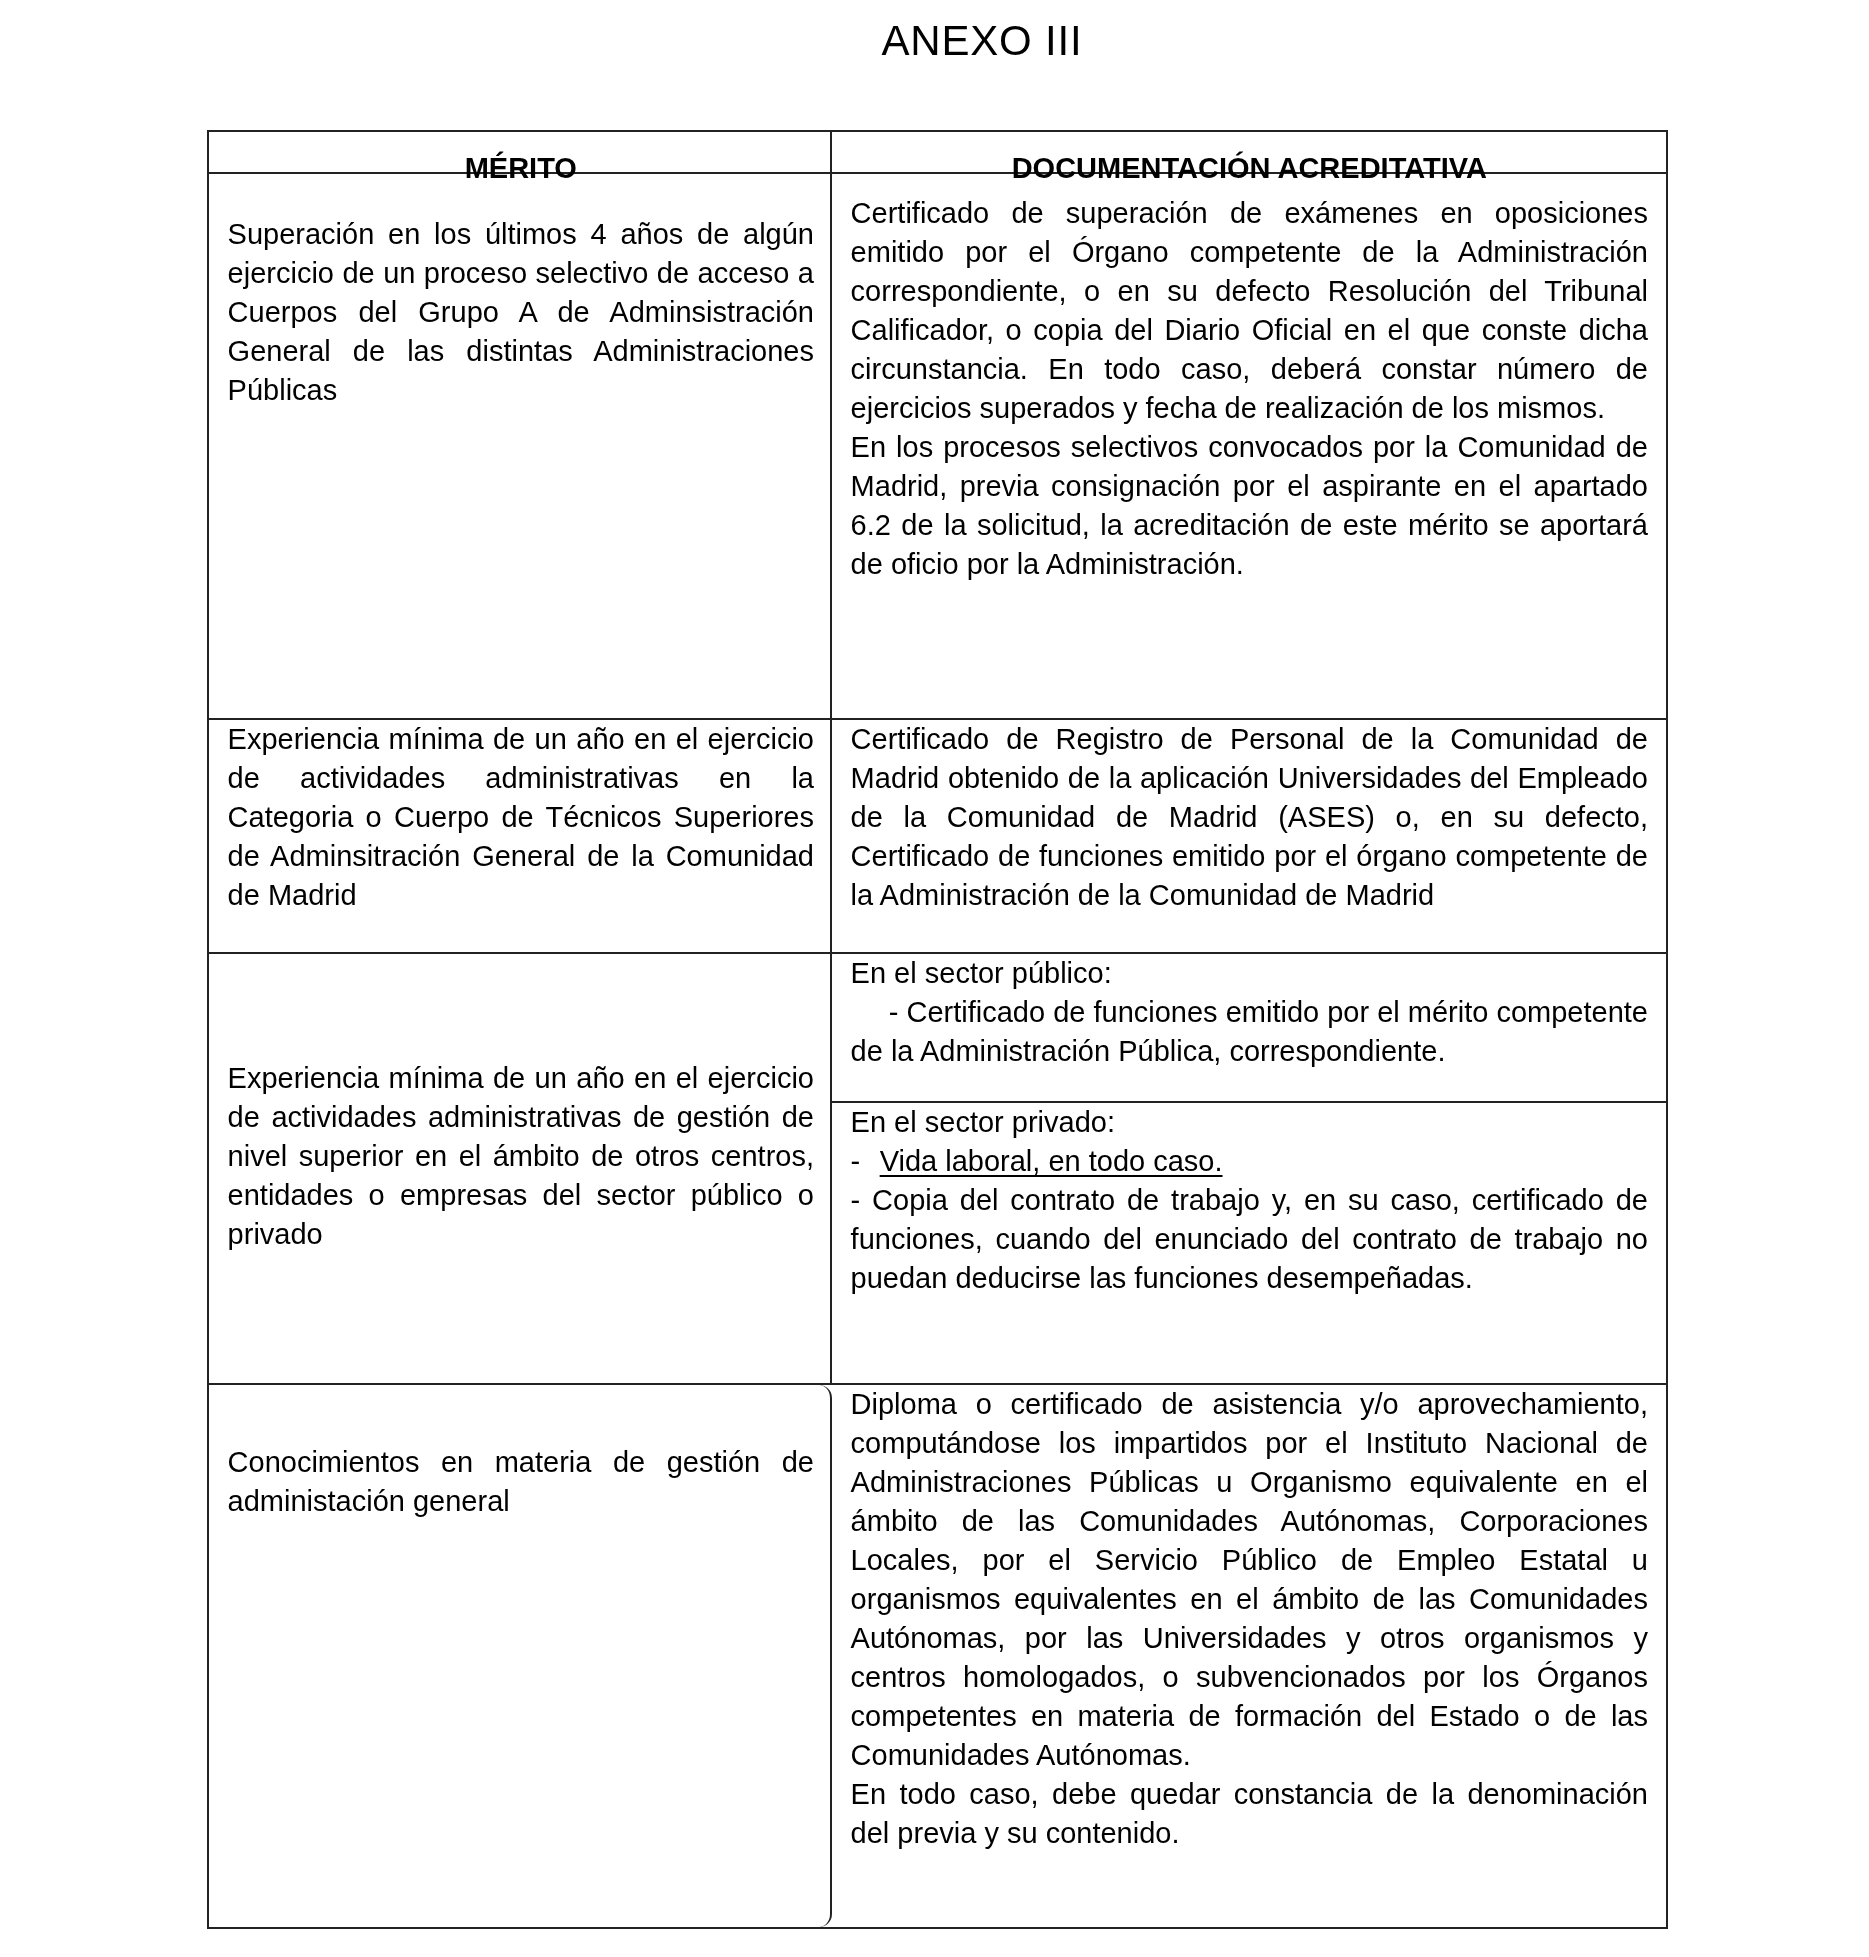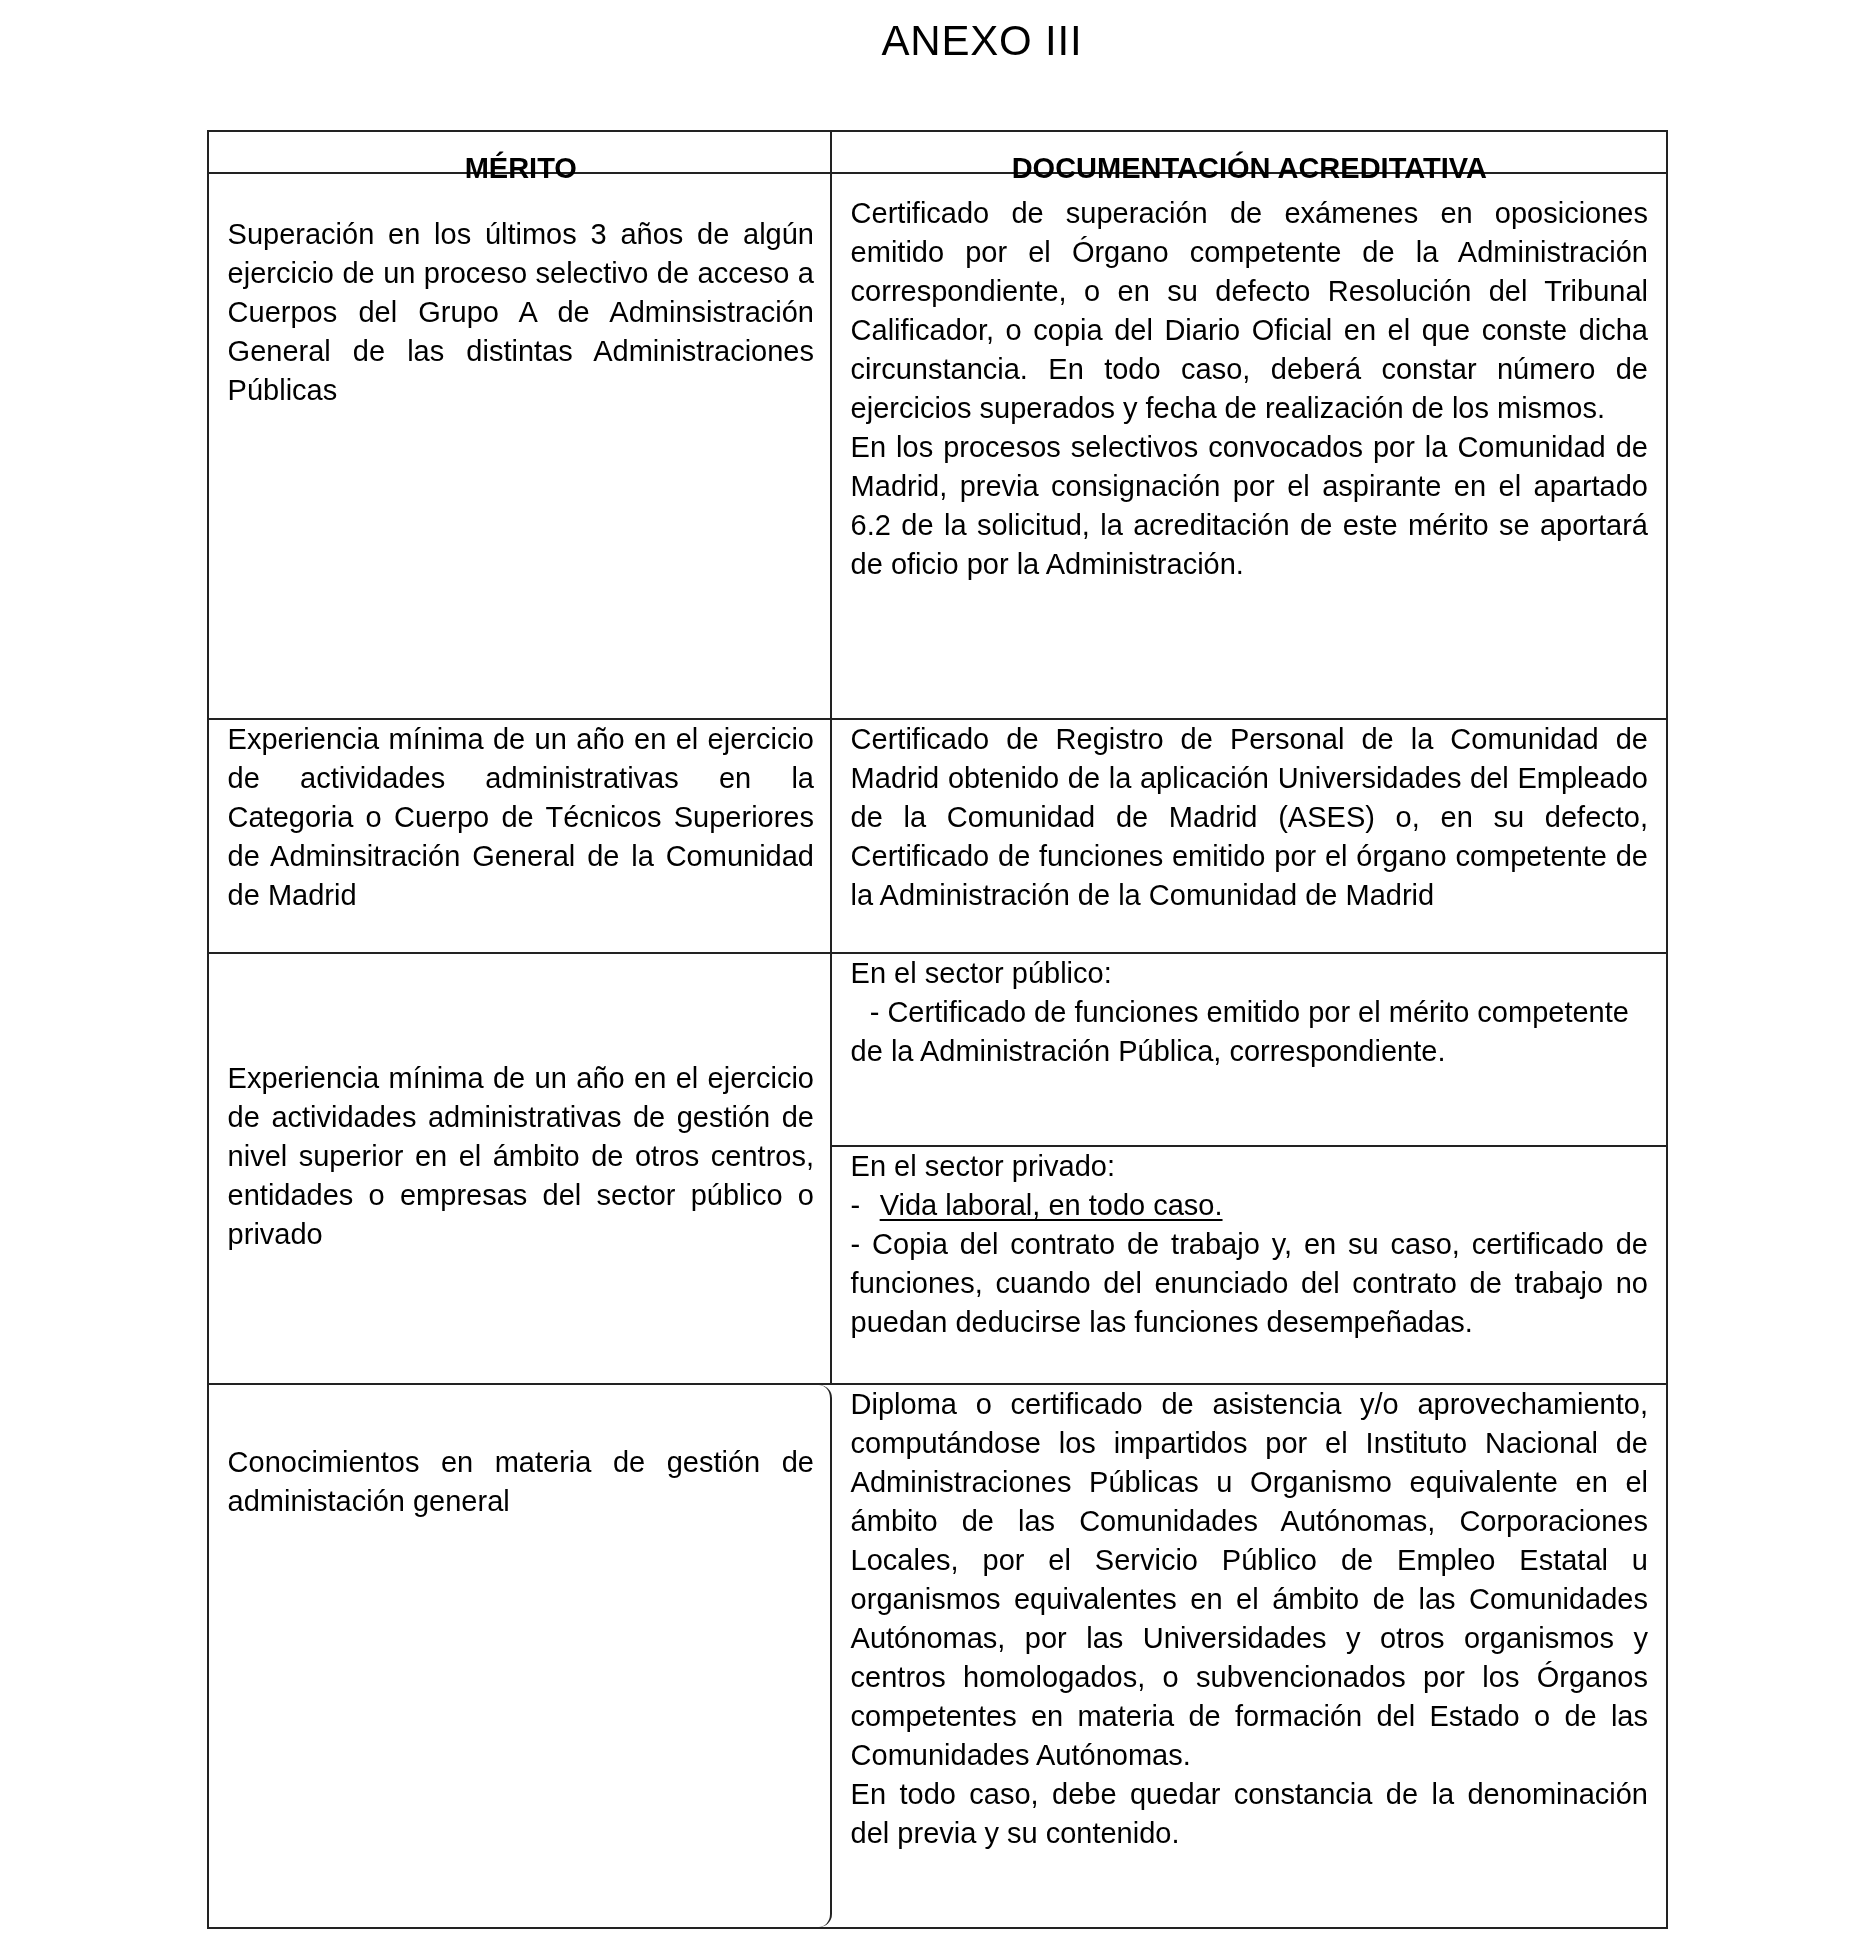--- a/index.html
+++ b/index.html
@@ -85,23 +85,23 @@
     .r3 .cell.right {
       padding: 0;
       display: flex;
       flex-direction: column;
     }
     .subcell {
       box-sizing: border-box;
       padding: 0 18px 0 18.6px;
     }
     .subcell.top {
-      height: 193px;
+      height: 149px;
       border-bottom: 2.4px solid #222222;
-      text-align: center;
+      text-align: right;
       text-align-last: left;
     }
     .subcell.bottom {
       flex: 1;
     }
     .r4 .cell.left {
       padding-top: 58px;
       border-radius: 13px;
     }
     .para { margin: 0; }
@@ -115,21 +115,21 @@
 
 <div class="table">
 
   <div class="row header">
     <div class="cell left">MÉRITO</div>
     <div class="cell right">DOCUMENTACIÓN ACREDITATIVA</div>
   </div>
 
   <div class="row r1">
     <div class="cell left">
-      <p class="para">Superación en los últimos 3 años de algún ejercicio de un proceso selectivo de acceso a Cuerpos del Grupo A  de Adminsistración General de las distintas Administraciones Públicas</p>
+      <p class="para">Superación en los últimos 4 años de algún ejercicio de un proceso selectivo de acceso a Cuerpos del Grupo A  de Adminsistración General de las distintas Administraciones Públicas</p>
     </div>
     <div class="cell right">
       <p class="para">Certificado de superación de exámenes en oposiciones emitido por el Órgano competente de la Administración correspondiente, o en su defecto Resolución del Tribunal Calificador, o copia del Diario Oficial en el que conste dicha circunstancia. En todo caso, deberá constar número de ejercicios superados y fecha de realización de los mismos.</p>
       <p class="para">En los procesos selectivos convocados por la Comunidad de Madrid, previa consignación por el aspirante en el apartado 6.2 de la solicitud, la acreditación de este mérito se aportará de oficio por la Administración.</p>
     </div>
   </div>
 
   <div class="row r2">
     <div class="cell left">
       <p class="para">Experiencia mínima de un año en el ejercicio de actividades administrativas en la Categoria o Cuerpo de Técnicos Superiores de Adminsitración General de la Comunidad de Madrid</p>

